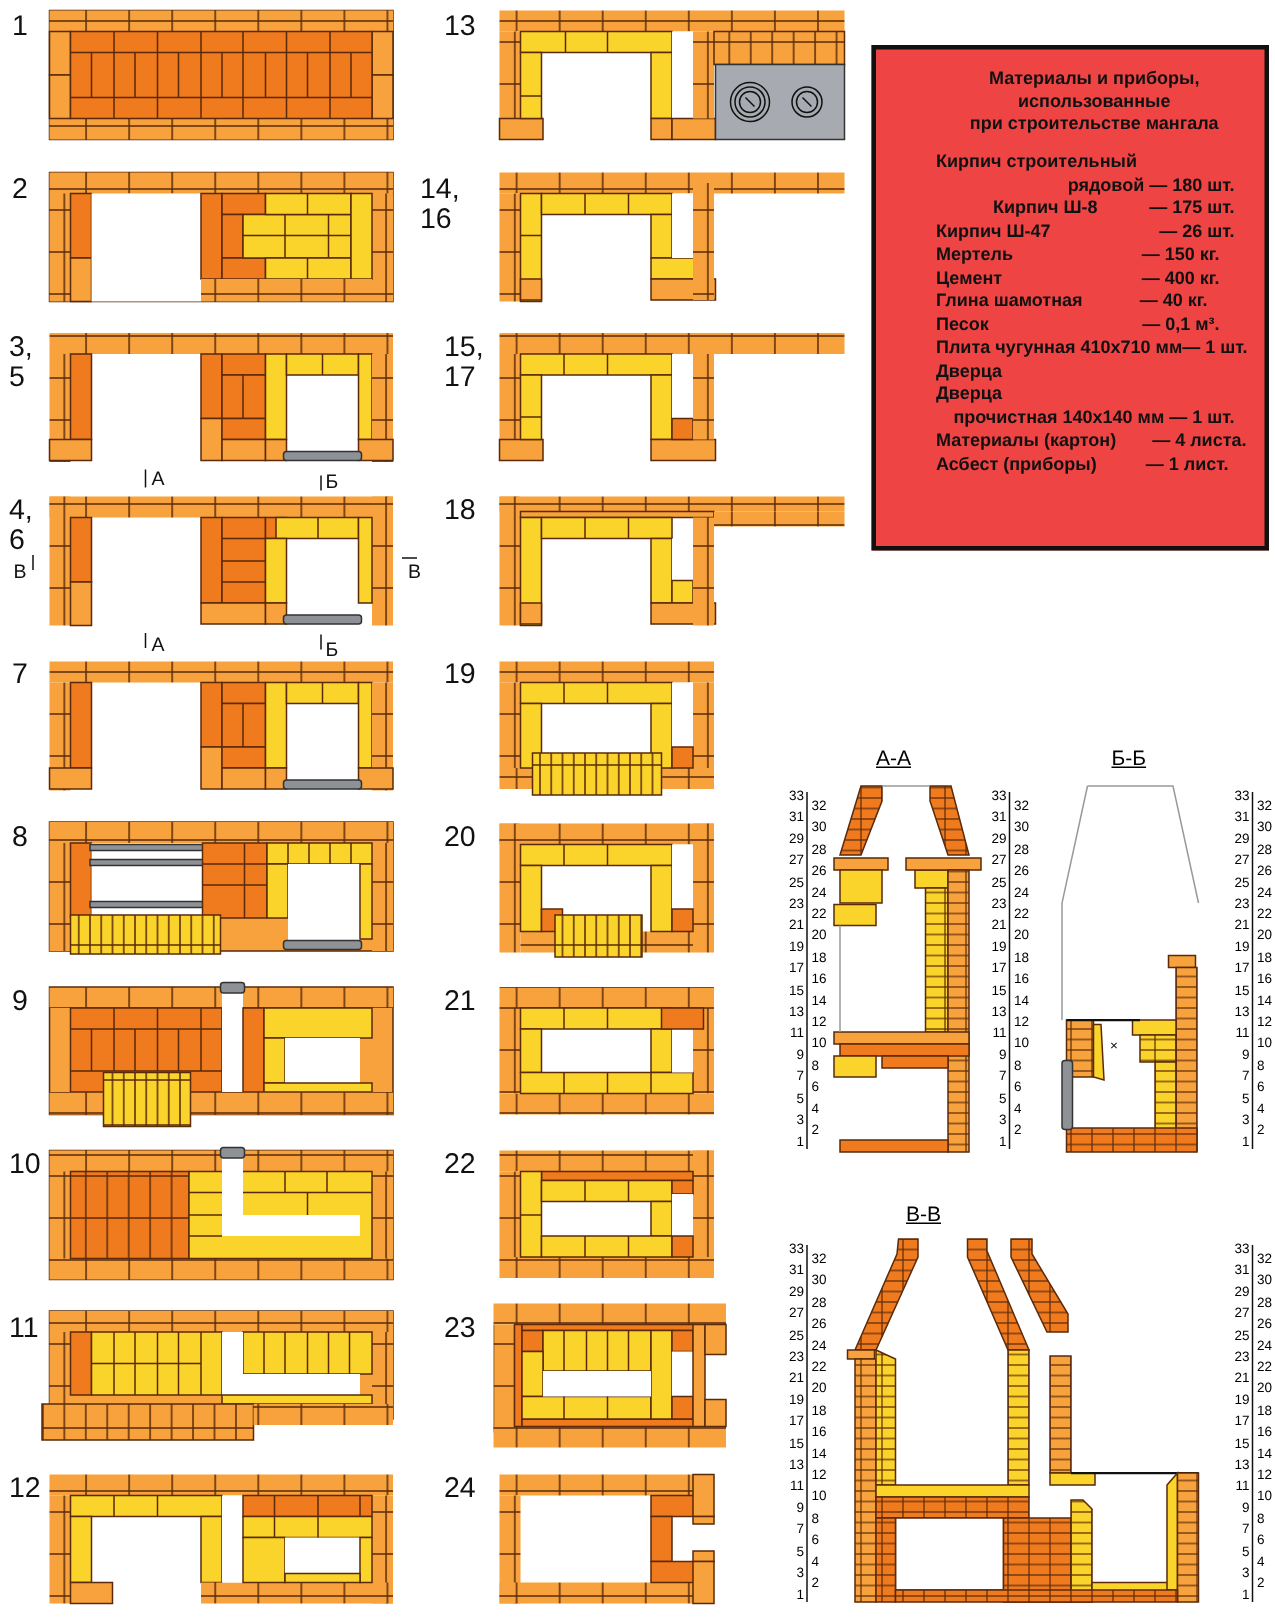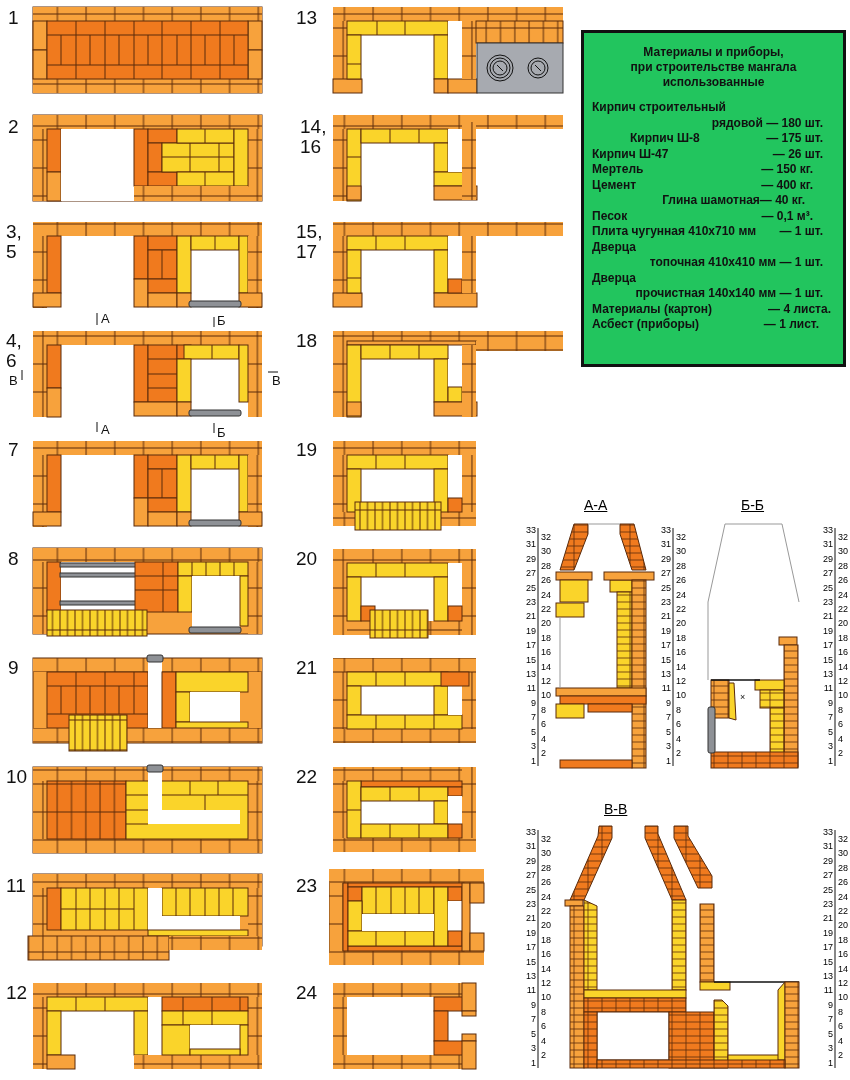--- a/index.html
+++ b/index.html
@@ -1,18 +1,18 @@
 <!DOCTYPE html>
 <html><head>
 <meta charset="utf-8">
 <style>
   html,body{margin:0;padding:0;background:#fff;}
   body{width:850px;height:1080px;position:relative;overflow:hidden;font-family:"Liberation Sans",sans-serif;}
   .num{position:absolute;font-family:"Liberation Sans",sans-serif;font-size:19px;line-height:20px;color:#111;}
-  .mat-box{position:absolute;left:581px;top:30px;width:265px;height:337px;border:3px solid #111;box-sizing:border-box;background:#22c55e;font-family:"Liberation Sans",sans-serif;font-weight:bold;color:#111;}
+  .mat-box{position:absolute;left:581px;top:30px;width:265px;height:337px;border:3px solid #111;box-sizing:border-box;background:#ef4444;font-family:"Liberation Sans",sans-serif;font-weight:bold;color:#111;padding-left:32px;}
   .mat-title{text-align:center;font-size:12px;line-height:15px;margin-top:12px;}
   .mat-list{margin-top:10px;padding:0 8px;font-size:12px;line-height:15.5px;}
   .mat-row{display:flex;justify-content:space-between;white-space:nowrap;}
   .mat-row.cont{justify-content:flex-end;}
   .sec-title{position:absolute;font-size:14px;text-decoration:underline;font-family:"Liberation Sans",sans-serif;}
 </style>
 </head>
 <body>
 
 <div class="num" style="left:8px;top:8px;">1</div>
@@ -22,21 +22,21 @@
 <div class="num" style="left:6px;top:331px;white-space:pre;">4,
 6</div>
 <div class="num" style="left:8px;top:440px;">7</div>
 <div class="num" style="left:8px;top:549px;">8</div>
 <div class="num" style="left:8px;top:658px;">9</div>
 <div class="num" style="left:6px;top:767px;">10</div>
 <div class="num" style="left:6px;top:876px;">11</div>
 <div class="num" style="left:6px;top:983px;">12</div>
 
 <div class="num" style="left:296px;top:8px;">13</div>
-<div class="num" style="left:300px;top:117px;white-space:pre;">14,
+<div class="num" style="left:280px;top:117px;white-space:pre;">14,
 16</div>
 <div class="num" style="left:296px;top:222px;white-space:pre;">15,
 17</div>
 <div class="num" style="left:296px;top:331px;">18</div>
 <div class="num" style="left:296px;top:440px;">19</div>
 <div class="num" style="left:296px;top:549px;">20</div>
 <div class="num" style="left:296px;top:658px;">21</div>
 <div class="num" style="left:296px;top:767px;">22</div>
 <div class="num" style="left:296px;top:876px;">23</div>
 <div class="num" style="left:296px;top:983px;">24</div>
@@ -555,22 +555,22 @@
     <line x1="97" y1="422" x2="97" y2="432"></line>
       <line x1="214" y1="423" x2="214" y2="433"></line>
     <line x1="22" y1="370" x2="22" y2="380"></line>
       <line x1="268" y1="372" x2="278" y2="372"></line>
   </g>
 </svg>
 
 <div class="mat-box">
   <div class="mat-title">
     <div>Материалы и приборы,</div>
+    <div>использованные</div>
     <div>при строительстве мангала</div>
-    <div>использованные</div>
   </div>
   <div class="mat-list">
     <div class="mat-row">
         <span>Кирпич строительный</span>
       </div>
     <div class="mat-row cont" style="padding-right:12px;">
         <span>рядовой — 180 шт.</span>
       </div>
     <div class="mat-row" style="padding-right:12px;margin-left:38px;">
         <span>Кирпич Ш-8</span>
@@ -581,37 +581,34 @@
         <span>— 26 шт.</span>
       </div>
     <div class="mat-row" style="padding-right:22px;">
         <span>Мертель</span>
         <span>— 150 кг.</span>
       </div>
     <div class="mat-row" style="padding-right:22px;">
         <span>Цемент</span>
         <span>— 400 кг.</span>
       </div>
-    <div class="mat-row" style="padding-right:30px;justify-content:flex-end;">
+    <div class="mat-row" style="padding-right:30px;">
         <span>Глина шамотная</span>
         <span>— 40 кг.</span>
       </div>
     <div class="mat-row" style="padding-right:22px;">
         <span>Песок</span>
         <span>— 0,1 м³.</span>
       </div>
     <div class="mat-row" style="padding-right:12px;">
         <span>Плита чугунная 410x710 мм</span>
         <span>— 1 шт.</span>
       </div>
     <div class="mat-row">
         <span>Дверца</span>
-      </div>
-    <div class="mat-row cont" style="padding-right:12px;">
-        <span>топочная 410x410 мм — 1 шт.</span>
       </div>
     <div class="mat-row">
         <span>Дверца</span>
       </div>
     <div class="mat-row cont" style="padding-right:12px;">
         <span>прочистная 140x140 мм — 1 шт.</span>
       </div>
     <div class="mat-row" style="padding-right:4px;">
         <span>Материалы (картон)</span>
         <span>— 4 листа.</span>

